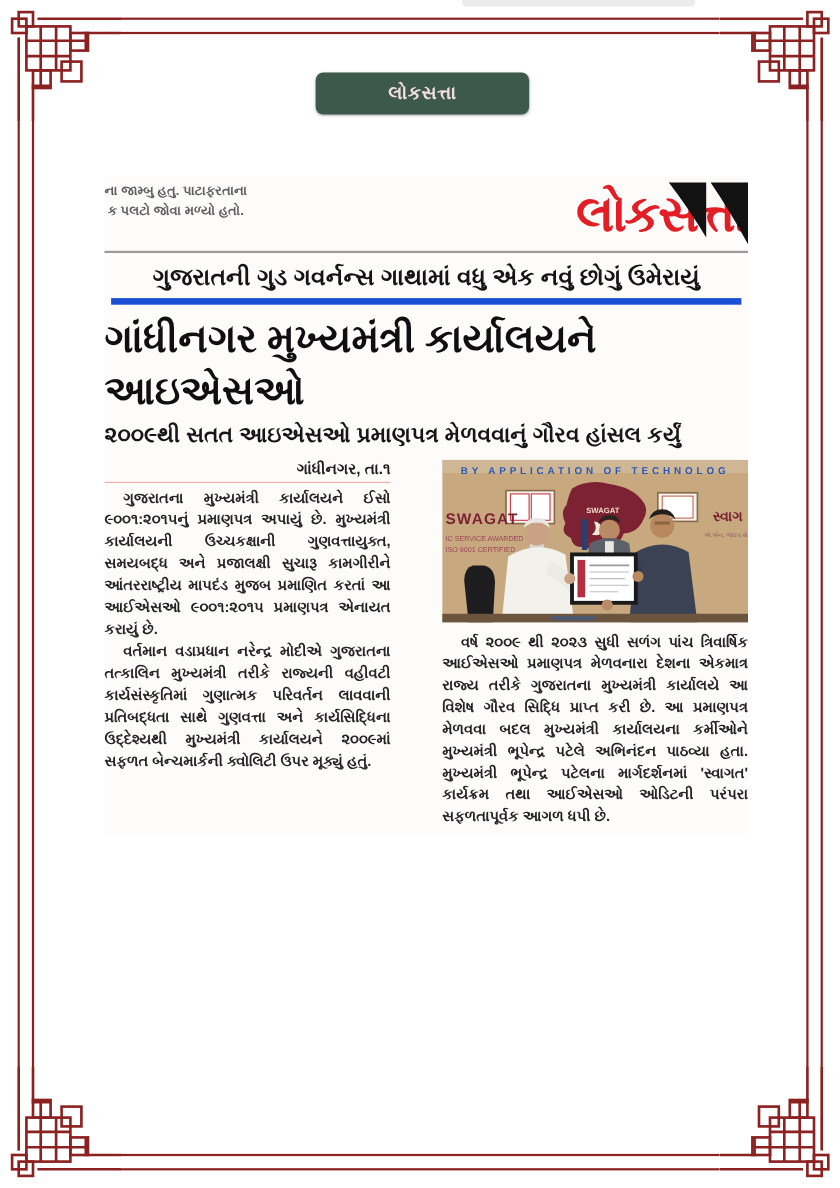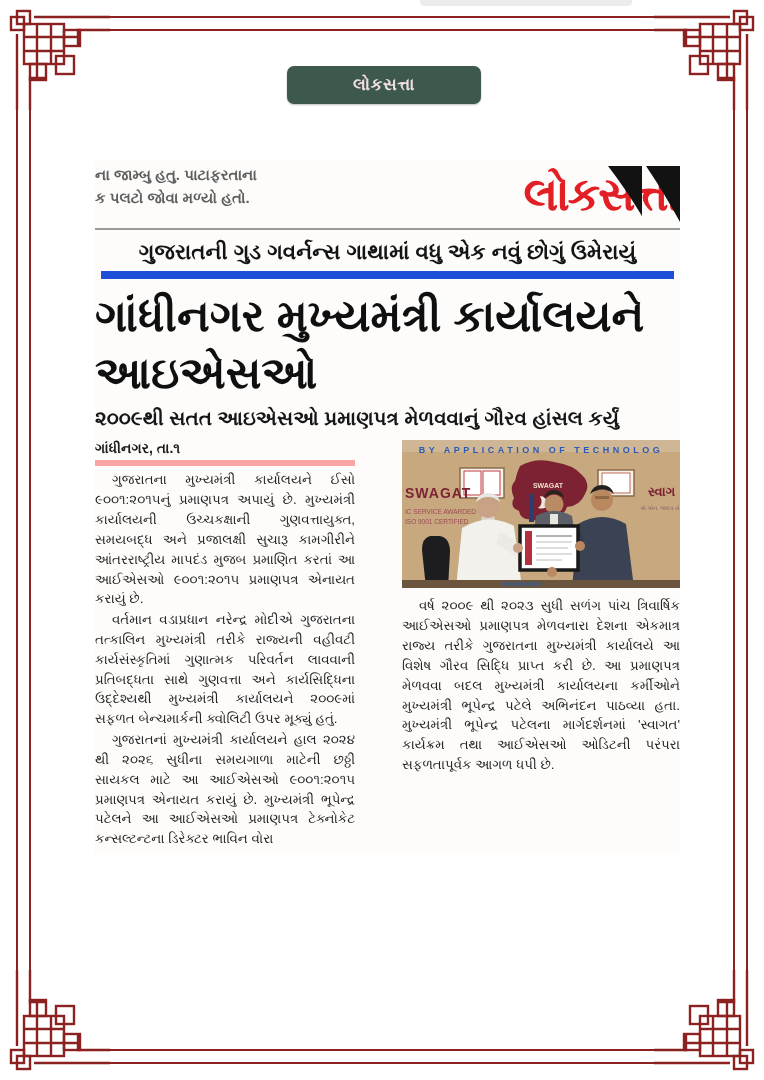--- a/index.html
+++ b/index.html
@@ -26,44 +26,44 @@
   .ribbon { position:absolute; left:287px; top:66px; width:194px; height:38px;
     background:#3d594e; border-radius:7px; display:flex; align-items:center; justify-content:center;
     box-shadow:0 1px 2px rgba(0,0,0,.25); }
   .ribbon span { color:#f2dede; font-size:17px; font-weight:bold; letter-spacing:.5px; }
 
   
   .clipping { position:absolute; left:95px; top:160px; width:585px;
     background:#fdfcfb; padding:0 0 6px 0; }
 
   .masthead { position:relative; height:66px; }
-  .mast-left { position:absolute; left:0; top:4px; font-size:15px; line-height:1.5;
-    color:#5f5f5f; font-weight:bold; }
+  .mast-left { position:absolute; left:0; top:4px; font-size:12px; line-height:1.5;
+    color:#5f5f5f; font-weight:bold;text-align:center; }
   .logo-wrap { position:absolute; right:2px; top:8px; height:54px; }
   .logo-text { font-size:46px; font-weight:800; color:#e31e24; letter-spacing:-2px;
     font-family:"Liberation Serif","DejaVu Serif",serif; line-height:54px; }
   .logo-flags { position:absolute; right:-4px; top:-4px; }
   .mast-rule { height:2px; background:#9a9a9a; margin-top:2px; }
 
   .kicker { margin:10px 6px 0 6px; text-align:center; font-size:21.5px; font-weight:800;
-    color:#141414; padding-bottom:6px; border-bottom:8px solid #1d4ed8; }
-
-  .headline { margin:8px 0 0 0; font-size:44px; font-weight:800; line-height:1.3;
-    color:#0f0f0f; letter-spacing:0; }
+    color:#141414; padding-bottom:6px; border-bottom:6px solid #1d4ed8; }
+
+  .headline { margin:8px 0 0 0; font-size:36px; font-weight:800; line-height:1.3;
+    color:#0f0f0f; letter-spacing:0;font-family:Liberation Serif, serif; }
   .subdeck { margin:6px 0 10px 0; font-size:20px; font-weight:700; color:#161616; }
 
   .columns { display:flex; gap:12px; }
   .col-left  { width:295px; }
   .col-right { width:278px;margin-left:35px; }
 
-  .dateline { text-align:left; font-weight:800; font-size:14px; padding-bottom:3px;
-    border-bottom:6px solid #fca5a5; margin-bottom:4px; }
+  .dateline { text-align:right; font-weight:800; font-size:14px; padding-bottom:3px;
+    border-bottom:1px solid #fca5a5; margin-bottom:4px; }
 
   .body-text p { font-size:13.4px; line-height:1.48; text-align:justify; color:#242424;
-    font-weight:400; }
+    font-weight:700; }
   .body-text p.indent { text-indent:17px; }
   .body-text p + p { margin-top:1px; }
 
   .photo { width:278px; height:148px; display:block; margin-bottom:8px; }
 </style>
 </head>
 <body>
 
 <div class="top-artifact"></div>
 
@@ -175,21 +175,20 @@
   </h1>
 
   <div class="subdeck">૨૦૦૯થી સતત આઇએસઓ પ્રમાણપત્ર મેળવવાનું ગૌરવ હાંસલ કર્યું</div>
 
   <div class="columns">
 
     <div class="col-left body-text">
       <div class="dateline">ગાંધીનગર, તા.૧</div>
       <p class="indent">ગુજરાતના મુખ્યમંત્રી કાર્યાલયને ઈસો ૯૦૦૧:૨૦૧૫નું પ્રમાણપત્ર અપાયું છે. મુખ્યમંત્રી કાર્યાલયની ઉચ્ચકક્ષાની ગુણવત્તાયુક્ત, સમયબદ્ધ અને પ્રજાલક્ષી સુચારૂ કામગીરીને આંતરરાષ્ટ્રીય માપદંડ મુજબ પ્રમાણિત કરતાં આ આઈએસઓ ૯૦૦૧:૨૦૧૫ પ્રમાણપત્ર એનાયત કરાયું છે.</p>
       <p class="indent">વર્તમાન વડાપ્રધાન નરેન્દ્ર મોદીએ ગુજરાતના તત્કાલિન મુખ્યમંત્રી તરીકે રાજ્યની વહીવટી કાર્યસંસ્કૃતિમાં ગુણાત્મક પરિવર્તન લાવવાની પ્રતિબદ્ધતા સાથે ગુણવત્તા અને કાર્યસિદ્ધિના ઉદ્દેશ્યથી મુખ્યમંત્રી કાર્યાલયને ૨૦૦૯માં સફળત બેન્ચમાર્કની ક્વોલિટી ઉપર મૂક્યું હતું.</p>
-      <p class="indent">ગુજરાતનાં મુખ્યમંત્રી કાર્યાલયને હાલ ૨૦૨૪ થી ૨૦૨૬ સુધીના સમયગાળા માટેની છઠ્ઠી સાયકલ માટે આ આઈએસઓ ૯૦૦૧:૨૦૧૫ પ્રમાણપત્ર એનાયત કરાયું છે. મુખ્યમંત્રી ભૂપેન્દ્ર પટેલને આ આઈએસઓ પ્રમાણપત્ર ટેક્નોકેટ કન્સલ્ટન્ટના ડિરેક્ટર ભાવિન વોરા</p>
     </div>
 
     <div class="col-right body-text">
       <svg class="photo" viewBox="0 0 278 148">
 
         <rect width="278" height="148" fill="#c7a87f"></rect>
         <rect width="278" height="12" fill="#d9cab2" opacity="0.45"></rect>
         <text x="139" y="13" fill="#2b59b5" font-size="9" letter-spacing="3.5" text-anchor="middle" font-weight="bold">BY APPLICATION OF TECHNOLOG</text>
 
         <g>

